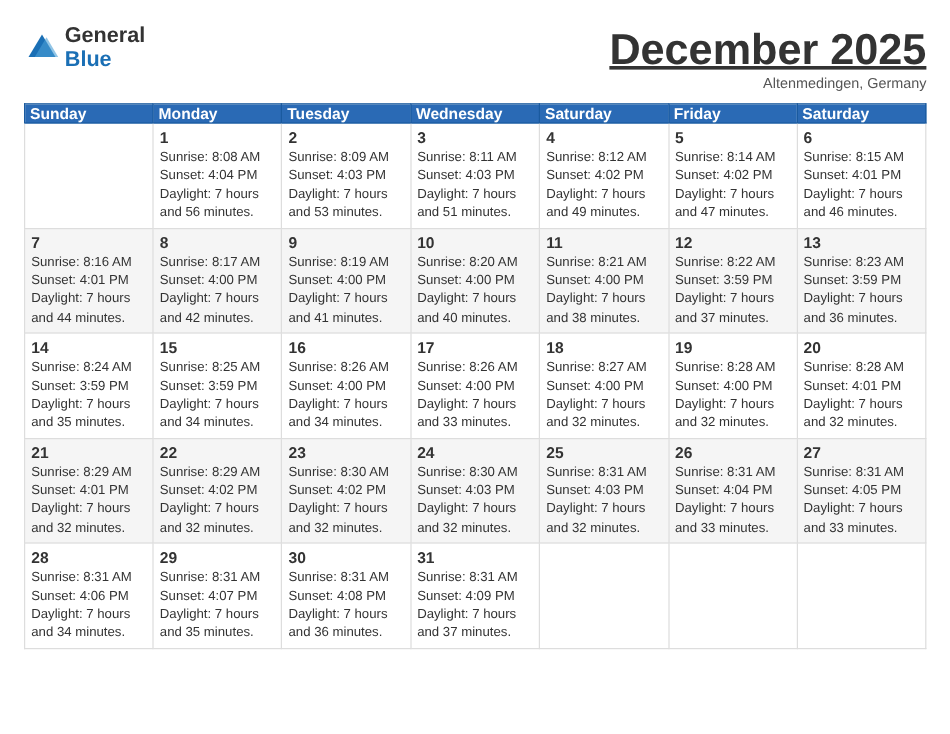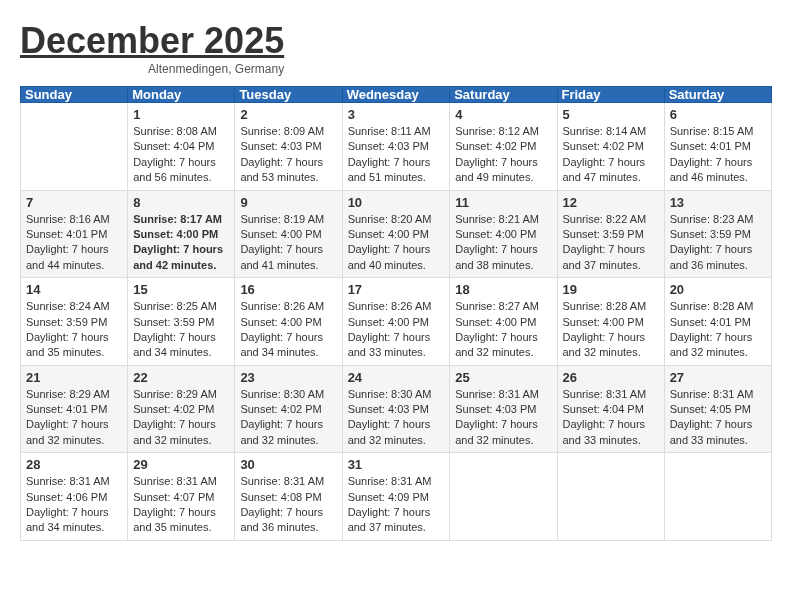--- a/index.html
+++ b/index.html
@@ -88,20 +88,30 @@
       background: #fafafa;
     }
     .calendar tr:nth-child(even) .empty-cell {
       background: #f0f0f0;
     }
   </style>
 </head>
 <body>
 
 <div class="header">
+  <div class="logo">
+    <svg class="logo-icon" viewBox="0 0 40 40">
+      <polygon points="20,5 35,30 5,30" fill="#1a6fb5"></polygon>
+      <polygon points="25,8 38,30 12,30" fill="#4a9fd5" opacity="0.6"></polygon>
+    </svg>
+    <div class="logo-text">
+      <span class="logo-general">General</span>
+      <span class="logo-blue">Blue</span>
+    </div>
+  </div>
   <div class="title-block">
     <div class="month-title">December 2025</div>
     <div class="subtitle">Altenmedingen, Germany</div>
   </div>
 </div>
 
 <table class="calendar">
   <thead>
     <tr>
     <th>Sunday</th>
@@ -162,21 +172,21 @@
       <tr>
         <td>
           <div class="day-number">7</div>
           <div class="day-info" style="white-space: pre-line;">Sunrise: 8:16 AM
 Sunset: 4:01 PM
 Daylight: 7 hours
 and 44 minutes.</div>
         </td>
         <td>
           <div class="day-number">8</div>
-          <div class="day-info" style="white-space: pre-line; font-weight: bold;">Sunrise: 8:17 AM
+          <div class="day-info" style="white-space: pre-line;">Sunrise: 8:17 AM
 Sunset: 4:00 PM
 Daylight: 7 hours
 and 42 minutes.</div>
         </td>
         <td>
           <div class="day-number">9</div>
           <div class="day-info" style="white-space: pre-line;">Sunrise: 8:19 AM
 Sunset: 4:00 PM
 Daylight: 7 hours
 and 41 minutes.</div>

